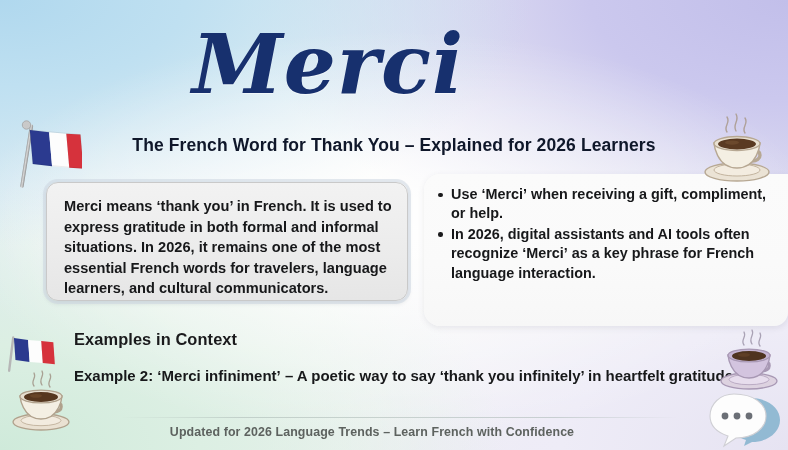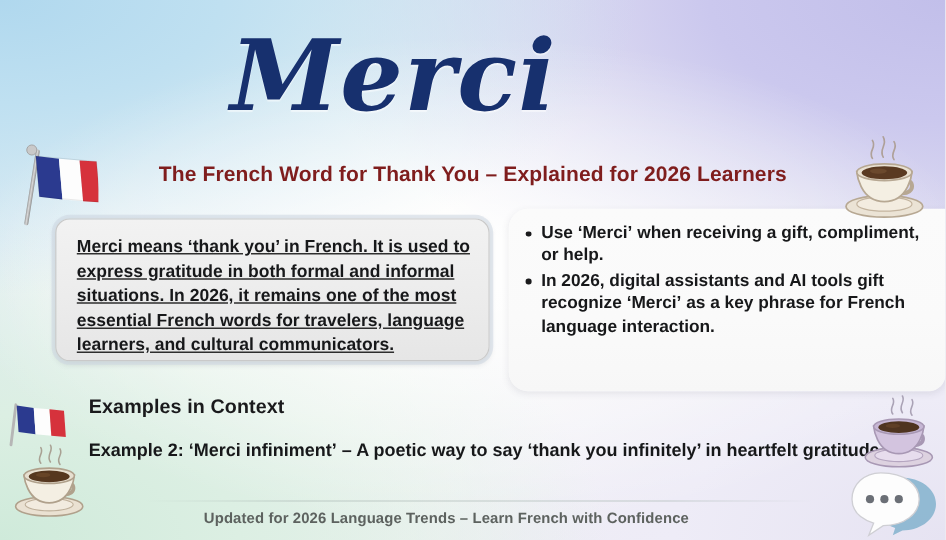--- a/index.html
+++ b/index.html
@@ -45,36 +45,35 @@
     letter-spacing:1px;
     color:#17306e;
     text-shadow:0 1px 1px rgba(255,255,255,0.55);
   }
   .subtitle {
     position:absolute; top:135px; left:0; width:788px;
     text-align:center;
     font-size:17.5px;
     font-weight:700;
     letter-spacing:0.1px;
-    color:#7f1d1d;
+    color:#0f172a;
   }
 
   
   .left-card {
     position:absolute;
     left:46px; top:182px;
     width:362px; height:119px;
     background:linear-gradient(180deg,#f2f2f2 0%, #ececec 55%, #e6e6e6 100%);
     border:1px solid #c9c9c9;
     border-radius:12px;
     box-shadow:
       0 0 0 3px rgba(205,215,226,0.55),
       0 2px 5px rgba(60,70,85,0.18);
     padding:13px 1px 10px 17px;
-    text-decoration:underline;
   }
   .left-card p {
     font-size:14.6px;
     line-height:20.6px;
     font-weight:600;
     color:#17181a;
   }
 
   
   .right-card {
@@ -167,21 +166,21 @@
   <div class="left-card">
     <p>Merci means ‘thank you’ in French. It is used to express gratitude in both formal and informal situations. In 2026, it remains one of the most essential French words for travelers, language learners, and cultural communicators.</p>
   </div>
 
   <div class="right-card">
     <ul>
       <li>
         <span>Use </span><b>‘Merci’</b><span> when receiving a gift, compliment, or help.</span>
       </li>
       <li>
-        <span>In 2026, digital assistants and AI tools gift recognize </span><b>‘Merci’</b><span> as a key phrase for French language interaction.</span>
+        <span>In 2026, digital assistants and AI tools often recognize </span><b>‘Merci’</b><span> as a key phrase for French language interaction.</span>
       </li>
     </ul>
   </div>
 
   <div class="examples">
     <div class="ex-head">Examples in Context</div>
     <div class="ex-line">
       <b>Example 2: ‘Merci infiniment’</b><span> – A poetic way to say ‘thank you infinitely’ in heartfelt gratitude.</span>
     </div>
   </div>

